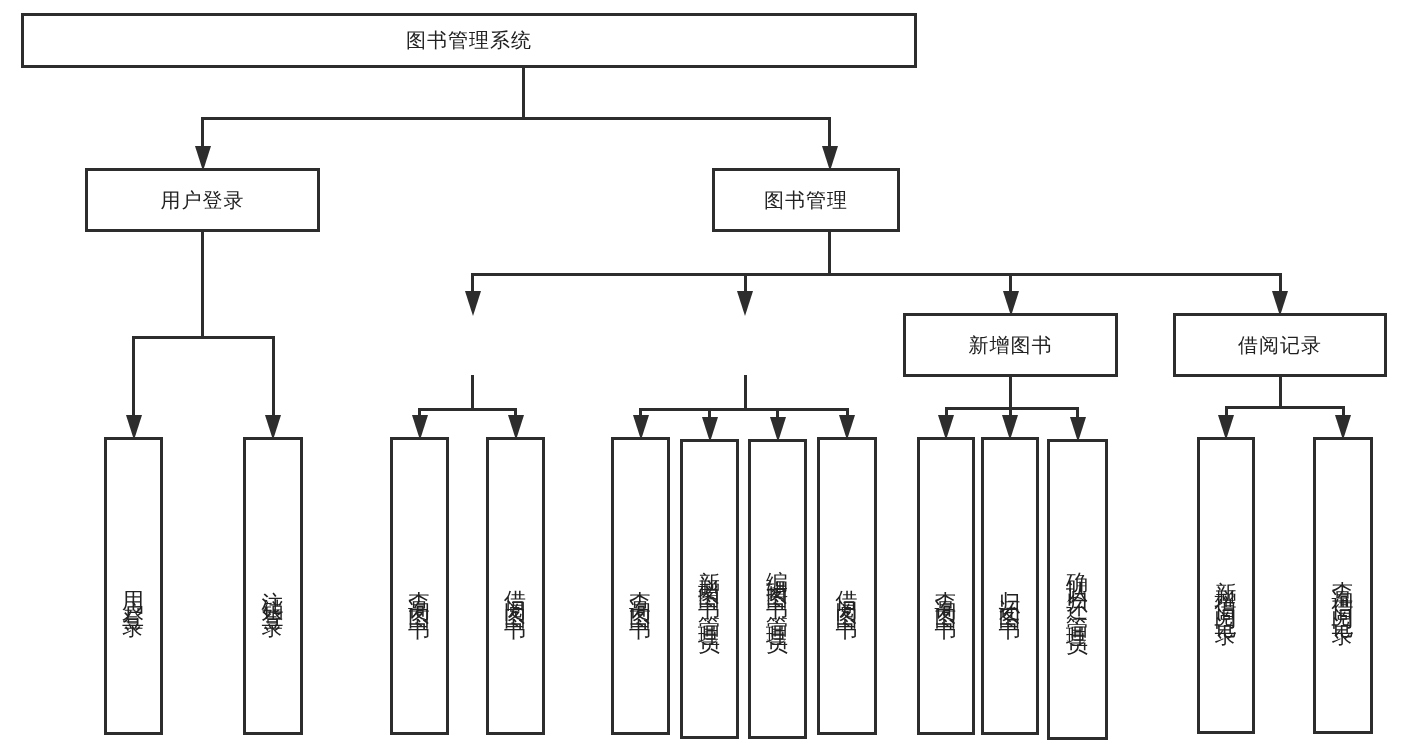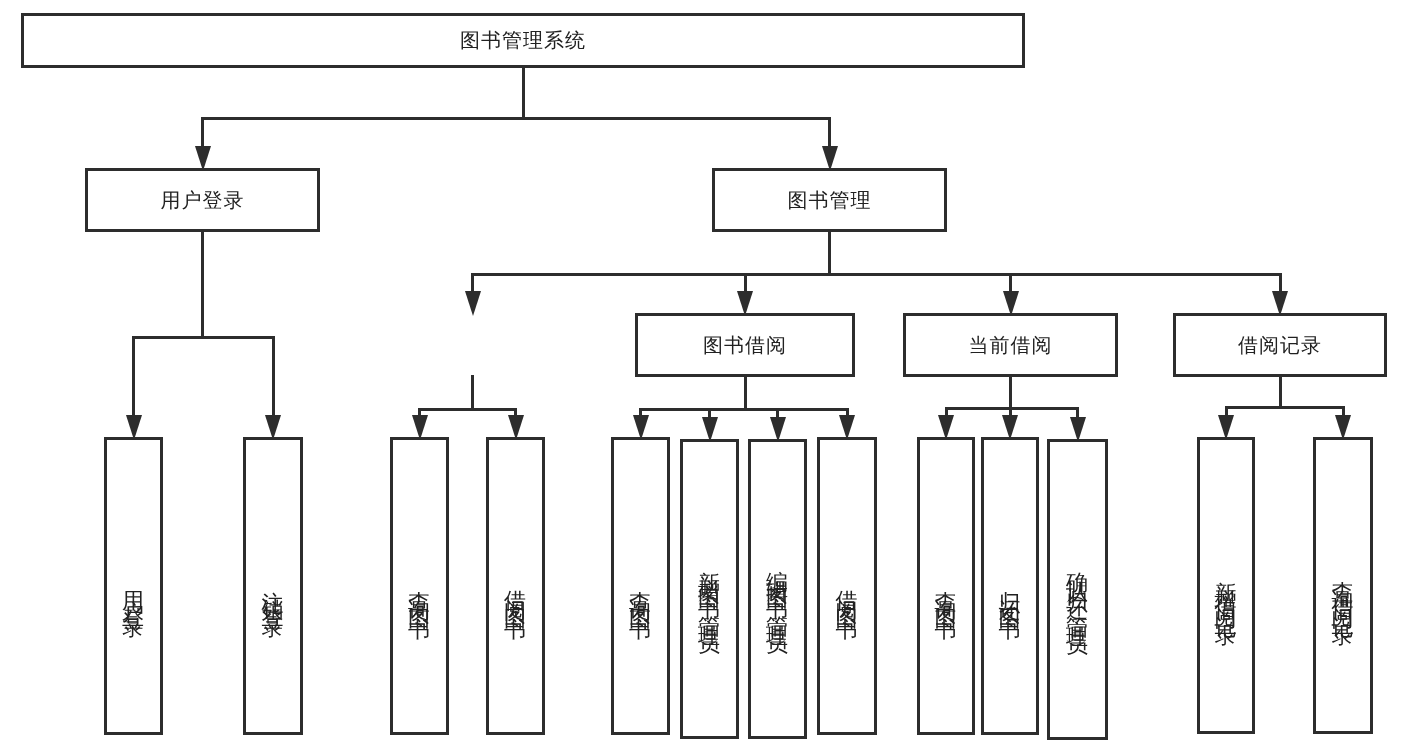--- a/index.html
+++ b/index.html
@@ -95,34 +95,31 @@
       <div class="cline" style="left: 1076px; top: 407px; width: 3px; height: 10px; background: rgb(45, 45, 45);"></div>
       <div class="carrow" style="left: 1069.5px; top: 417px; border-left: 8px solid transparent; border-right: 8px solid transparent; border-top: 25px solid rgb(45, 45, 45);"></div>
       <div class="cline" style="left: 1278.5px; top: 375px; width: 3px; height: 34px; background: rgb(45, 45, 45);"></div>
       <div class="cline" style="left: 1224.5px; top: 406px; width: 120px; height: 3px; background: rgb(45, 45, 45);"></div>
       <div class="cline" style="left: 1224.5px; top: 406px; width: 3px; height: 9px; background: rgb(45, 45, 45);"></div>
       <div class="carrow" style="left: 1218px; top: 415px; border-left: 8px solid transparent; border-right: 8px solid transparent; border-top: 25px solid rgb(45, 45, 45);"></div>
       <div class="cline" style="left: 1341.5px; top: 406px; width: 3px; height: 9px; background: rgb(45, 45, 45);"></div>
       <div class="carrow" style="left: 1335px; top: 415px; border-left: 8px solid transparent; border-right: 8px solid transparent; border-top: 25px solid rgb(45, 45, 45);"></div>
     </div>
   <div class="layer" id="node-layer">
-      <div class="node h" style="left: 21px; top: 13px; width: 1004px; height: 55px; border-color: rgb(45, 45, 45); background: rgb(255, 255, 255); color: rgb(33, 33, 33);">
+      <div class="node h" style="left: 21px; top: 13px; width: 896px; height: 55px; border-color: rgb(45, 45, 45); background: rgb(255, 255, 255); color: rgb(33, 33, 33);">
         <span>图书管理系统</span>
       </div>
       <div class="node h" style="left: 85px; top: 168px; width: 235px; height: 64px; border-color: rgb(45, 45, 45); background: rgb(255, 255, 255); color: rgb(33, 33, 33);">
         <span>用户登录</span>
       </div>
-      <div class="node h" style="left: 712px; top: 168px; width: 235px; height: 64px; border-color: rgb(45, 45, 45); background: rgb(255, 255, 255); color: rgb(33, 33, 33);">
+      <div class="node h" style="left: 712px; top: 168px; width: 188px; height: 64px; border-color: rgb(45, 45, 45); background: rgb(255, 255, 255); color: rgb(33, 33, 33);">
         <span>图书管理</span>
       </div>
-      <div class="node h" style="left: 635px; top: 313px; width: 220px; height: 64px; border-color: rgb(45, 45, 45); background: rgb(255, 255, 255); color: rgb(33, 33, 33);">
-        <span>图书借阅</span>
-      </div>
       <div class="node h" style="left: 903px; top: 313px; width: 215px; height: 64px; border-color: rgb(45, 45, 45); background: rgb(255, 255, 255); color: rgb(33, 33, 33);">
-        <span>当前借阅</span>
+        <span>新增图书</span>
       </div>
       <div class="node h" style="left: 1173px; top: 313px; width: 214px; height: 64px; border-color: rgb(45, 45, 45); background: rgb(255, 255, 255); color: rgb(33, 33, 33);">
         <span>借阅记录</span>
       </div>
       <div class="node v" style="left: 104px; top: 437px; width: 59px; height: 298px; border-color: rgb(45, 45, 45); background: rgb(255, 255, 255); color: rgb(33, 33, 33);">
         <span>用户登录</span>
       </div>
       <div class="node v" style="left: 243px; top: 437px; width: 60px; height: 298px; border-color: rgb(45, 45, 45); background: rgb(255, 255, 255); color: rgb(33, 33, 33);">
         <span>注销登录</span>
       </div>

